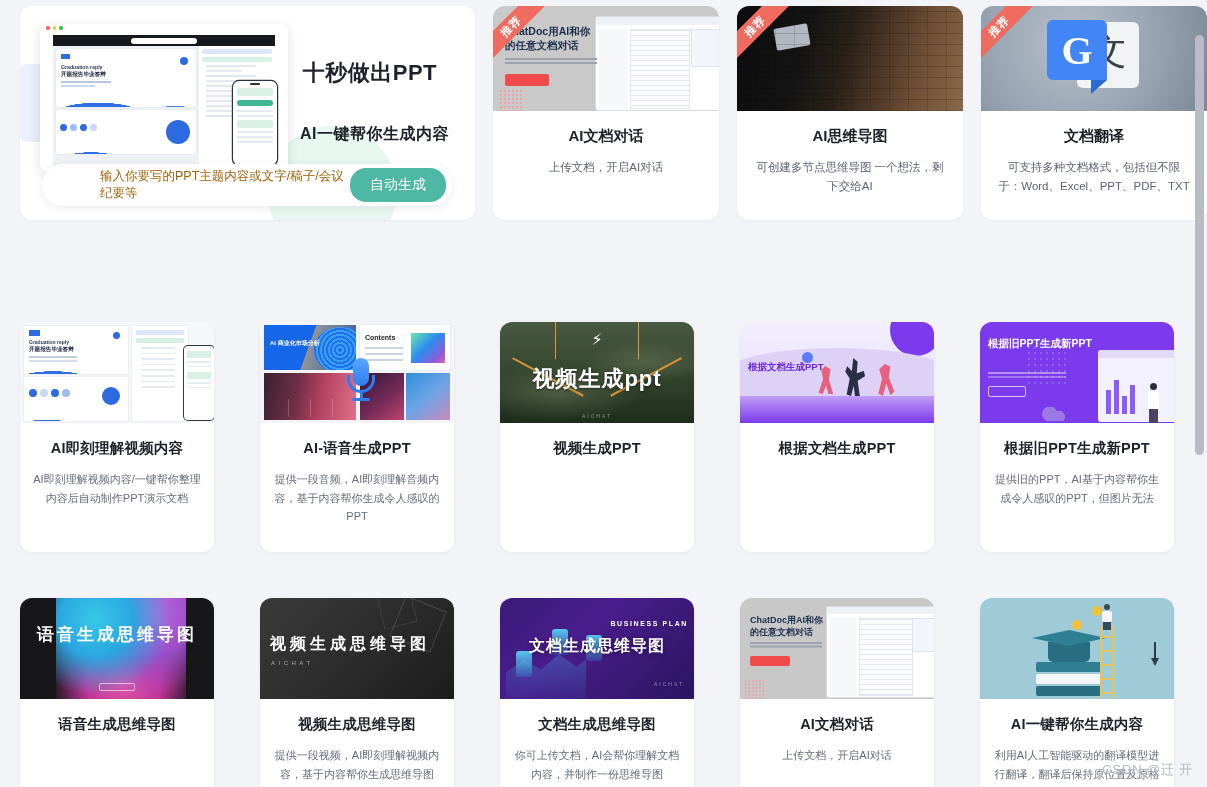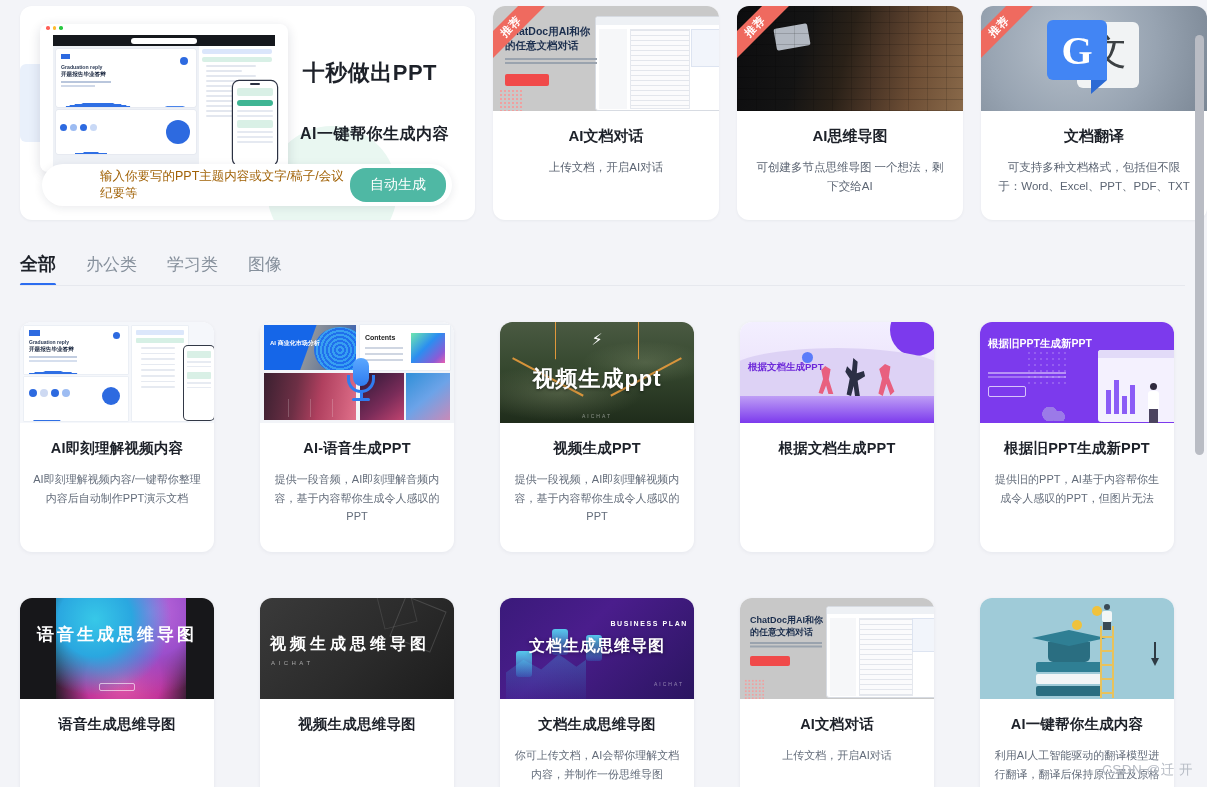--- a/index.html
+++ b/index.html
@@ -437,29 +437,20 @@
         <div class="gt-white"></div>
         <div class="gt-wen">文</div>
         <div class="gt-blue"></div>
         <div class="gt-g">G</div>
       </div>
       <div class="rec-title">文档翻译</div>
       <div class="rec-desc">可支持多种文档格式，包括但不限于：Word、Excel、PPT、PDF、TXT</div>
     </div>
   </div>
 
-  <div class="tabs-wrap">
-    <div class="tabs">
-      <div class="tab active"><span>全部</span></div>
-      <div class="tab"><span>办公类</span></div>
-      <div class="tab"><span>学习类</span></div>
-      <div class="tab"><span>图像</span></div>
-    </div>
-    <div class="tabs-rule"></div>
-  </div>
 
   <div class="grid">
 
     <div class="card">
       <div class="card-thumb th-ppt1">
         <div class="s1">
           <span class="sq"></span>
           <span class="a">Graduation reply</span>
           <span class="b">开题报告毕业答辩</span>
           <span class="l"></span>
@@ -535,21 +526,20 @@
     <div class="card">
       <div class="card-thumb th-video">
         <div class="hex"></div>
         <div class="ln1"></div>
         <div class="ln2"></div>
         <div class="bolt">⚡</div>
         <div class="vt">视频生成ppt</div>
         <div class="vb">AICHAT</div>
       </div>
       <div class="card-title">视频生成PPT</div>
-      <div class="card-desc">提供一段视频，AI即刻理解视频内容，基于内容帮你生成令人感叹的PPT</div>
     </div>
 
     <div class="card">
       <div class="card-thumb th-doc">
         <div class="blob"></div>
         <div class="band"></div>
         <div class="ball"></div>
         <div class="p1"></div>
         <div class="p2"></div>
         <div class="p3"></div>
@@ -592,20 +582,21 @@
     </div>
 
     <div class="card">
       <div class="card-thumb th-videomm">
         <div class="tri"></div>
         <div class="tri2"></div>
         <div class="t">视频生成思维导图</div>
         <div class="s">AICHAT</div>
       </div>
       <div class="card-title">视频生成思维导图</div>
+      <div class="card-desc">提供一段视频，AI即刻理解视频内容，基于内容帮你生成思维导图</div>
     </div>
 
     <div class="card">
       <div class="card-thumb th-docmm">
         <div class="iso"></div>
         <div class="cyl" style="left:16px; bottom:22px"></div>
         <div class="cyl" style="left:52px; bottom:44px"></div>
         <div class="cyl" style="left:86px; bottom:38px"></div>
         <div class="bp">BUSINESS PLAN</div>
         <div class="t">文档生成思维导图</div>

